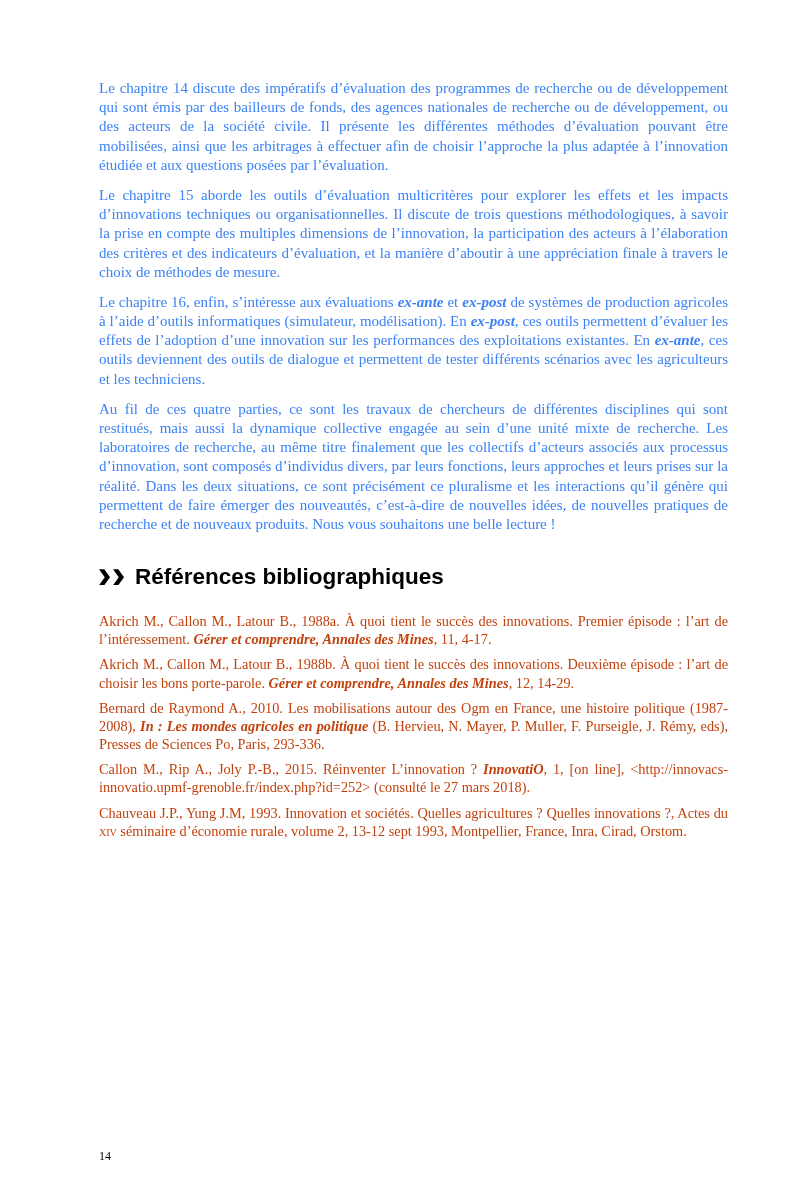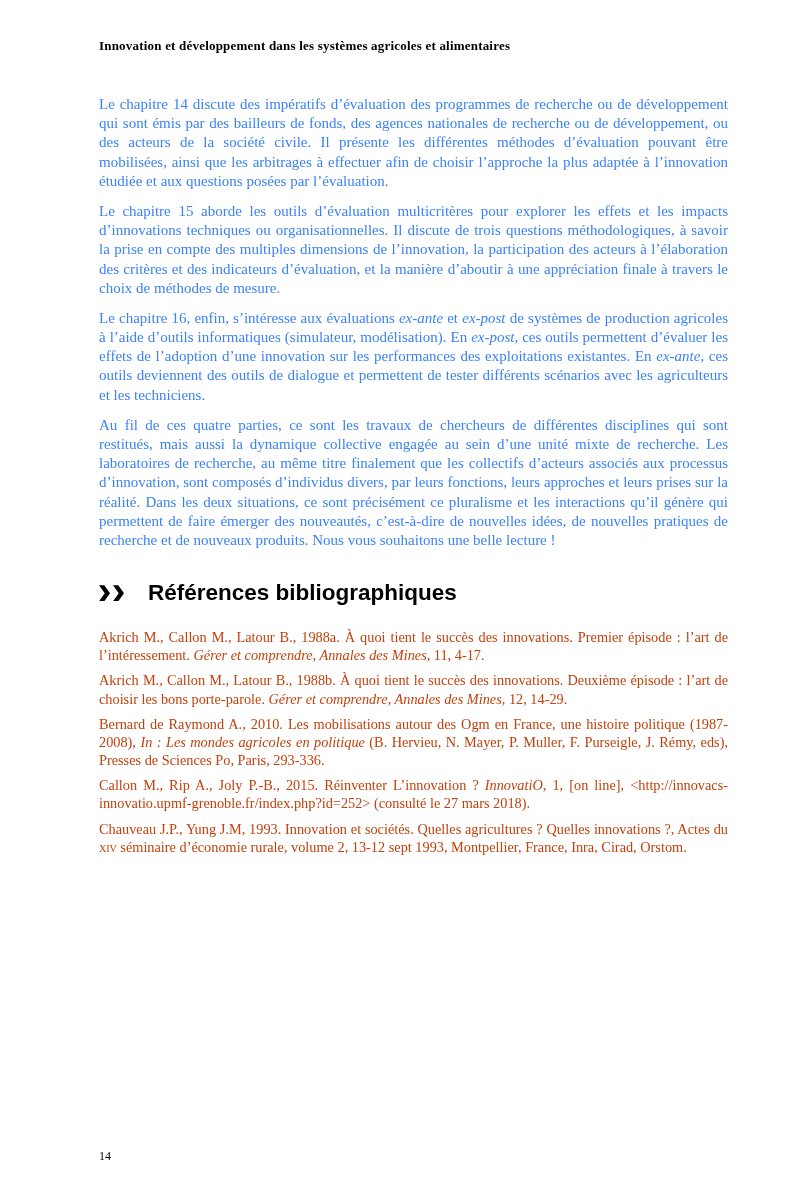--- a/index.html
+++ b/index.html
@@ -23,32 +23,32 @@
     color: #000;
   }
   .body-text { margin-top: 41px; }
   .para {
     font-size: 15px;
     line-height: 1.28;
     text-align: justify;
     margin-bottom: 11px;
     color: #3b82f6;
   }
-  .it { font-style: italic; }
+  .it { font-style: italic; font-weight: bold; }
   .sc { font-variant: small-caps; }
   .refs-heading {
     margin-top: 30px;
     margin-bottom: 22px;
     font-family: "Liberation Sans", sans-serif;
     font-size: 22.5px;
     font-weight: bold;
     color: #000;
     display: flex;
     align-items: center;
-    gap: 24px;
+    gap: 11px;
   }
   .chevrons { display: inline-flex; gap: 3px; align-items: center; }
   .chev {
     width: 11px; height: 16px;
     background: #000;
     clip-path: polygon(0 0, 48% 0, 100% 50%, 48% 100%, 0 100%, 52% 50%);
   }
   .ref-entry {
     font-size: 14.3px;
     line-height: 1.27;
@@ -62,21 +62,20 @@
     bottom: 36px;
     font-size: 12px;
     color: #000;
   }
 </style>
 </head>
 <body>
 
 <div class="page">
 
-  <header class="running-header">Innovation et développement dans les systèmes agricoles et alimentaires</header>
 
   <main class="body-text">
     <p class="para"><span>Le chapitre 14 discute des impératifs d’évaluation des programmes de recherche ou de développement qui sont émis par des bailleurs de fonds, des agences nationales de recherche ou de développement, ou des acteurs de la société civile. Il présente les différentes méthodes d’évaluation pouvant être mobilisées, ainsi que les arbitrages à effectuer afin de choisir l’approche la plus adaptée à l’innovation étudiée et aux questions posées par l’évaluation.</span></p>
     <p class="para"><span>Le chapitre 15 aborde les outils d’évaluation multicritères pour explorer les effets et les impacts d’innovations techniques ou organisationnelles. Il discute de trois questions méthodologiques, à savoir la prise en compte des multiples dimensions de l’innovation, la participation des acteurs à l’élaboration des critères et des indicateurs d’évaluation, et la manière d’aboutir à une appréciation finale à travers le choix de méthodes de mesure.</span></p>
     <p class="para"><span>Le chapitre 16, enfin, s’intéresse aux évaluations </span><span class="it">ex-ante</span><span> et </span><span class="it">ex-post</span><span> de systèmes de production agricoles à l’aide d’outils informatiques (simulateur, modélisation). En </span><span class="it">ex-post</span><span>, ces outils permettent d’évaluer les effets de l’adoption d’une innovation sur les performances des exploitations existantes. En </span><span class="it">ex-ante</span><span>, ces outils deviennent des outils de dialogue et permettent de tester différents scénarios avec les agriculteurs et les techniciens.</span></p>
     <p class="para"><span>Au fil de ces quatre parties, ce sont les travaux de chercheurs de différentes disciplines qui sont restitués, mais aussi la dynamique collective engagée au sein d’une unité mixte de recherche. Les laboratoires de recherche, au même titre finalement que les collectifs d’acteurs associés aux processus d’innovation, sont composés d’individus divers, par leurs fonctions, leurs approches et leurs prises sur la réalité. Dans les deux situations, ce sont précisément ce pluralisme et les interactions qu’il génère qui permettent de faire émerger des nouveautés, c’est-à-dire de nouvelles idées, de nouvelles pratiques de recherche et de nouveaux produits. Nous vous souhaitons une belle lecture !</span></p>
   </main>
 
   <section>
     <h2 class="refs-heading">

